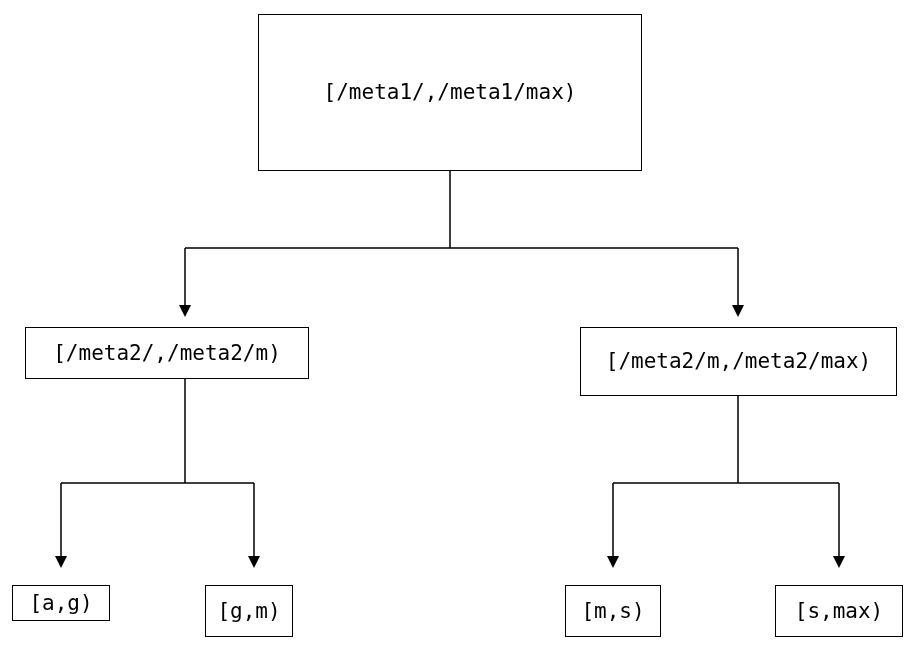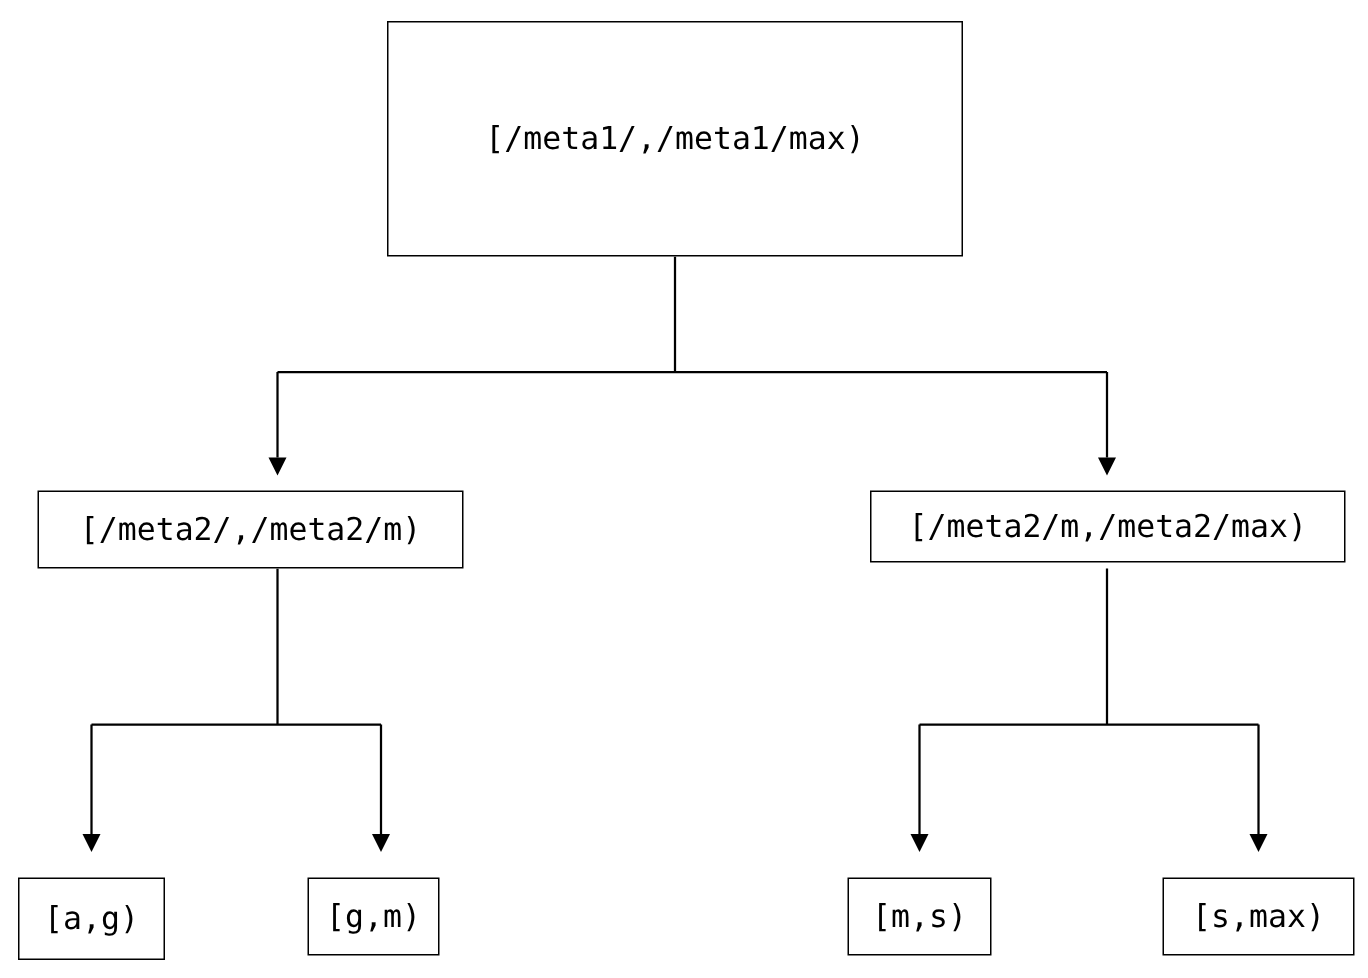--- a/index.html
+++ b/index.html
@@ -39,22 +39,22 @@
     color: #000;
     display: flex;
     align-items: center;
     justify-content: center;
     font-size: 21px;
     line-height: 1;
     white-space: nowrap;
   }
   .node-root    { left: 258px; top: 14px;  width: 384px; height: 157px; }
   .node-l2-left { left: 25px;  top: 327px; width: 284px; height: 52px; }
-  .node-l2-right{ left: 580px; top: 327px; width: 317px; height: 48px; }
-  .leaf-ag      { left: 12px;  top: 585px; width: 98px;  height: 55px; }
+  .node-l2-right{ left: 580px; top: 327px; width: 317px; height: 69px; }
+  .leaf-ag      { left: 12px;  top: 585px; width: 98px;  height: 36px; }
   .leaf-gm      { left: 205px; top: 585px; width: 88px;  height: 52px; }
   .leaf-ms      { left: 565px; top: 585px; width: 96px;  height: 52px; }
   .leaf-smax    { left: 775px; top: 585px; width: 128px; height: 52px; }
 </style>
 </head>
 <body>
 
 <div class="canvas">
 
   <svg class="connectors" viewBox="0 0 912 652" xmlns="http://www.w3.org/2000/svg">

